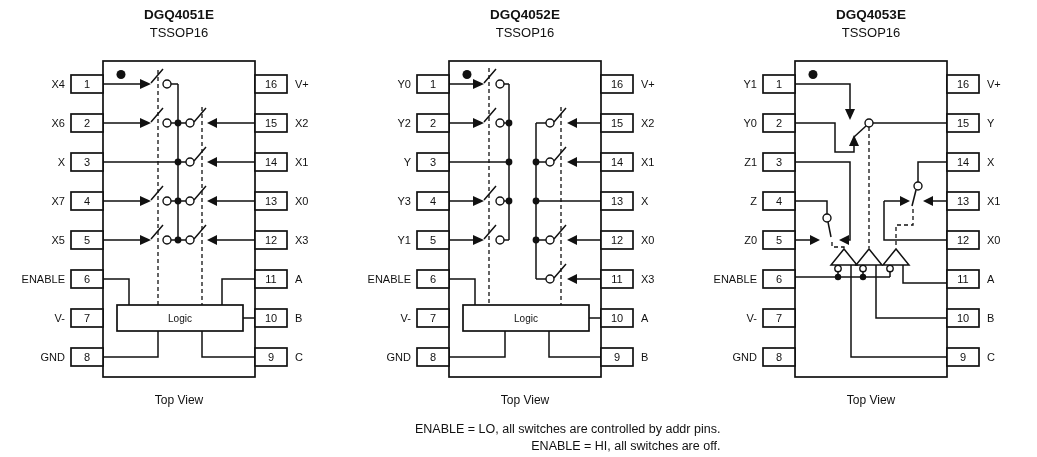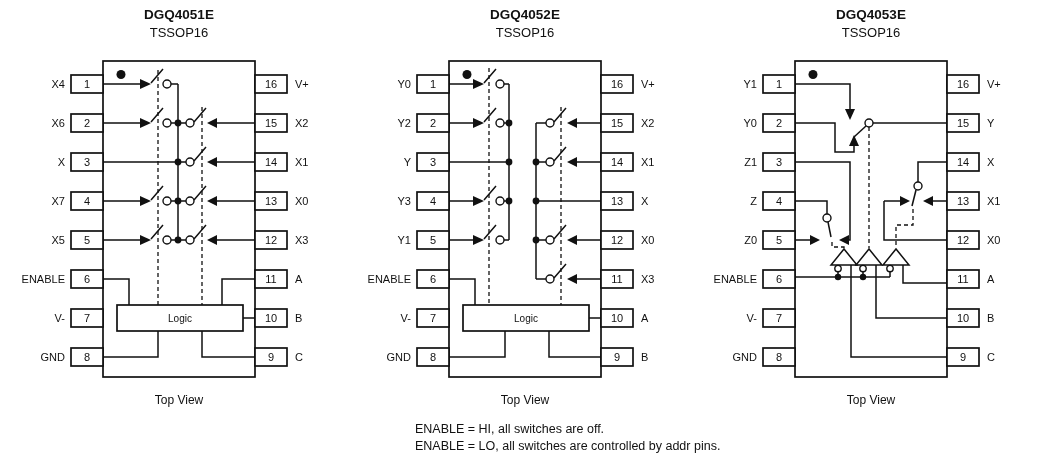--- a/index.html
+++ b/index.html
@@ -1,17 +1,17 @@
 <!DOCTYPE html>
 <html><head>
 <meta charset="utf-8">
 <style>
   html,body{margin:0;padding:0;background:#fff;}
   .canvas{position:relative;width:1037px;height:457px;background:#ffffff;overflow:hidden;
-          font-family:"Liberation Sans",sans-serif;}
+          font-family:"Liberation Sans",sans-serif;text-align:right;}
   svg{position:absolute;top:0;}
   svg text{font-family:"Liberation Sans",sans-serif;fill:#111;}
   .chip-name{font-size:13.5px;font-weight:bold;}
   .chip-pkg{font-size:13px;}
   .pin-num{font-size:11px;}
   .pin-lbl{font-size:11px;}
   .logic-lbl{font-size:10px;}
   .topview{font-size:12px;}
   .ln{stroke:#111;stroke-width:1.5;fill:none;}
   .bx{stroke:#111;stroke-width:1.7;fill:#fff;}
@@ -436,17 +436,17 @@
     <g>
           <rect class="bx" x="255" y="348" width="32" height="18"></rect>
           <text class="pin-num" x="271" y="361" text-anchor="middle">9</text>
           <text class="pin-lbl" x="295" y="361">C</text>
         </g>
   </g>
   <text class="topview" x="179" y="404" text-anchor="middle">Top View</text>
 </svg>
 
 <div class="footer">
+  <div>ENABLE = LO, all switches are controlled by addr pins.</div>
   <div>ENABLE = HI, all switches are off.</div>
-  <div>ENABLE = LO, all switches are controlled by addr pins.</div>
 </div>
 
 </div>
 
 </body></html>

